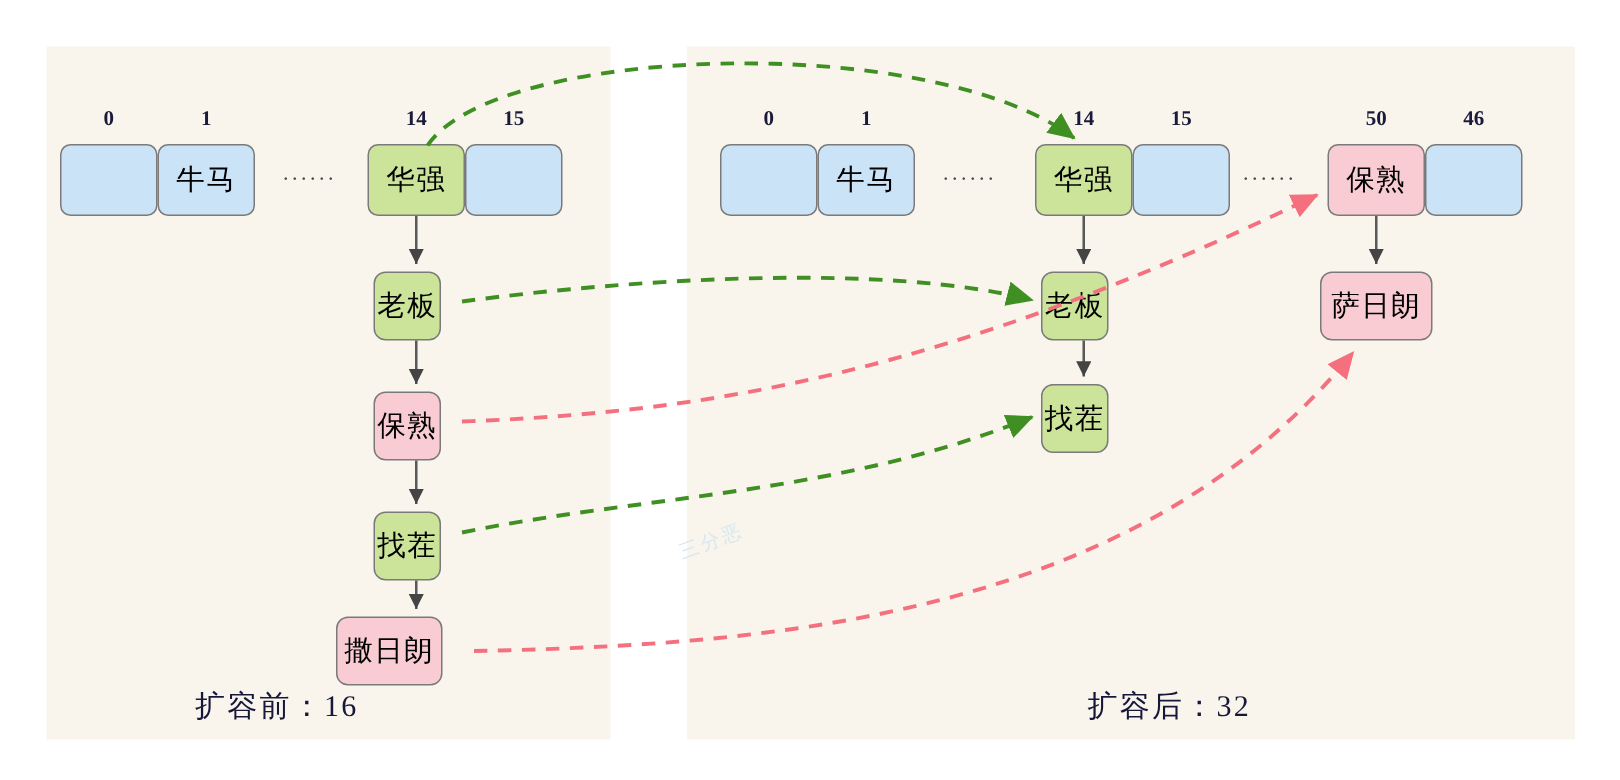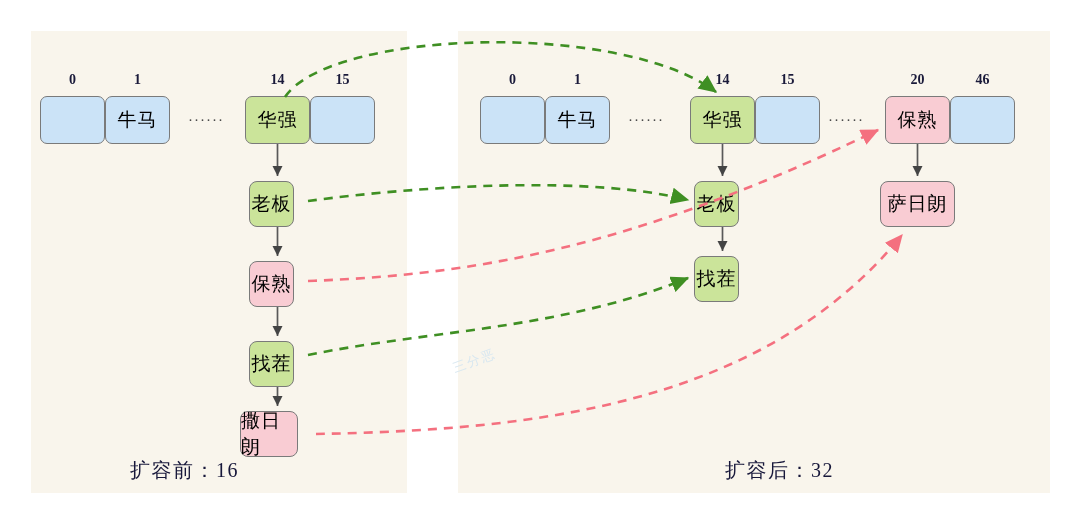--- a/index.html
+++ b/index.html
@@ -114,29 +114,29 @@
 
   <div class="node bucket slot-blue" style="left:40px;  top:96px;"></div>
   <div class="node bucket slot-blue" style="left:105px; top:96px;">牛马</div>
   <div class="ellipsis" style="left:188px; top:112px;">······</div>
   <div class="node bucket slot-green" style="left:245px; top:96px;">华强</div>
   <div class="node bucket slot-blue" style="left:310px; top:96px;"></div>
 
   <div class="node chain-node slot-green" style="left:249px; top:181px;">老板</div>
   <div class="node chain-node slot-pink" style="left:249px; top:261px;">保熟</div>
   <div class="node chain-node slot-green" style="left:249px; top:341px;">找茬</div>
-  <div class="node chain-node slot-pink" style="left:240px; top:411px; width:58px;">撒日朗</div>
+  <div class="node chain-node slot-pink" style="left:224px; top:411px; width:71px;">撒日朗</div>
 
   <div class="caption" style="left:130px; top:457px;">扩容前：16</div>
 
   <div class="idx-label" style="left:480px; top:72px;">0</div>
   <div class="idx-label" style="left:545px; top:72px;">1</div>
   <div class="idx-label" style="left:690px; top:72px;">14</div>
   <div class="idx-label" style="left:755px; top:72px;">15</div>
-  <div class="idx-label" style="left:885px; top:72px;">20</div>
+  <div class="idx-label" style="left:885px; top:72px;">50</div>
   <div class="idx-label" style="left:950px; top:72px;">46</div>
 
   <div class="node bucket slot-blue" style="left:480px; top:96px;"></div>
   <div class="node bucket slot-blue" style="left:545px; top:96px;">牛马</div>
   <div class="ellipsis" style="left:628px; top:112px;">······</div>
   <div class="node bucket slot-green" style="left:690px; top:96px;">华强</div>
   <div class="node bucket slot-blue" style="left:755px; top:96px;"></div>
   <div class="ellipsis" style="left:828px; top:112px;">······</div>
   <div class="node bucket slot-pink" style="left:885px; top:96px;">保熟</div>
   <div class="node bucket slot-blue" style="left:950px; top:96px;"></div>

